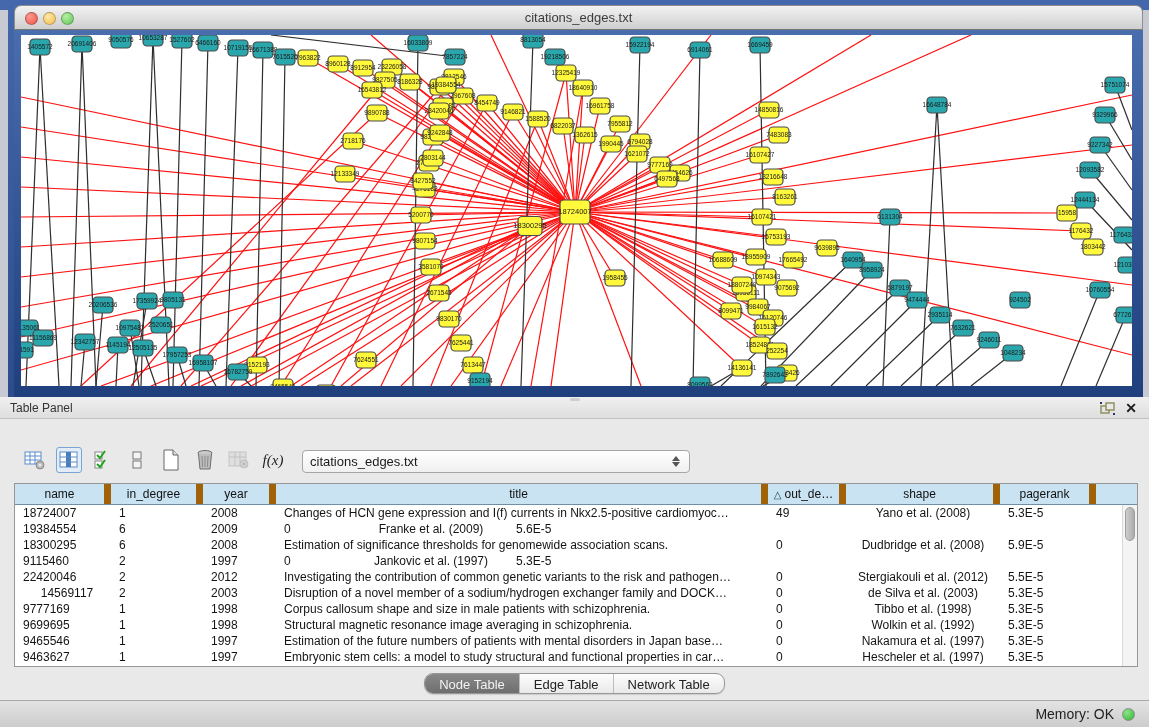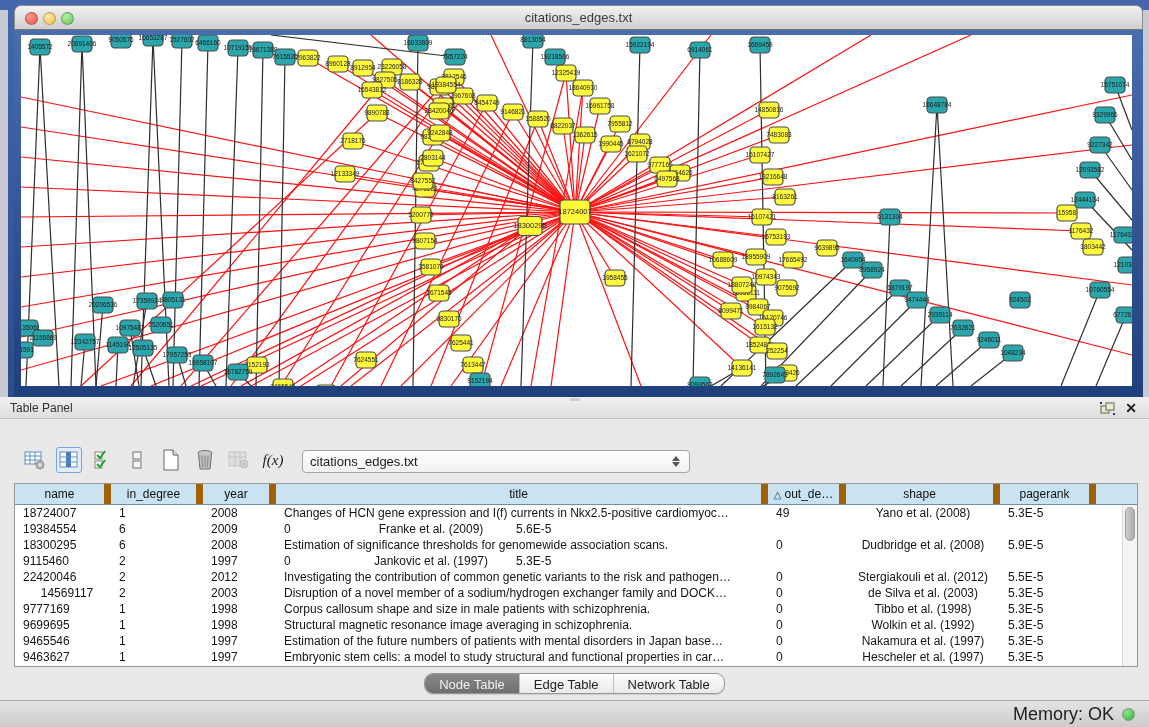--- a/index.html
+++ b/index.html
@@ -64,21 +64,21 @@
   .seg { display:flex; height:21px; border:1px solid #979797; border-radius:9px; overflow:hidden;
     background:linear-gradient(#FDFDFD,#E9E9E9); box-shadow:0 1px 1px rgba(0,0,0,.12); }
   .seg-btn { font-size:13px; line-height:21px; padding:0 14px; color:#222; border-right:1px solid #BDBDBD; }
   .seg-btn:last-child { border-right:none; }
   .seg-btn.selected { background:linear-gradient(#898989,#6E6E6E); color:#F2F2F2; }
 
   
   .status-bar { position:absolute; left:0; top:700px; width:1149px; height:27px;
     background:linear-gradient(#E3E3E3,#CCCCCC); border-top:1px solid #A9A9A9;
     display:flex; align-items:center; justify-content:flex-end; }
-  .mem-label { font-size:18px; color:#1F1F1F; }
+  .mem-label { font-size:14px; color:#1F1F1F; }
   .led { width:13px; height:13px; border-radius:50%; margin:0 14px 0 8px;
     background:radial-gradient(circle at 35% 30%, #8BE48B, #2FB52F); border:1px solid #8C8C8C; }
 </style>
 </head>
 <body>
 
 <div class="app">
 
   <div class="network-area">
     <div class="gray-strip left"></div>

